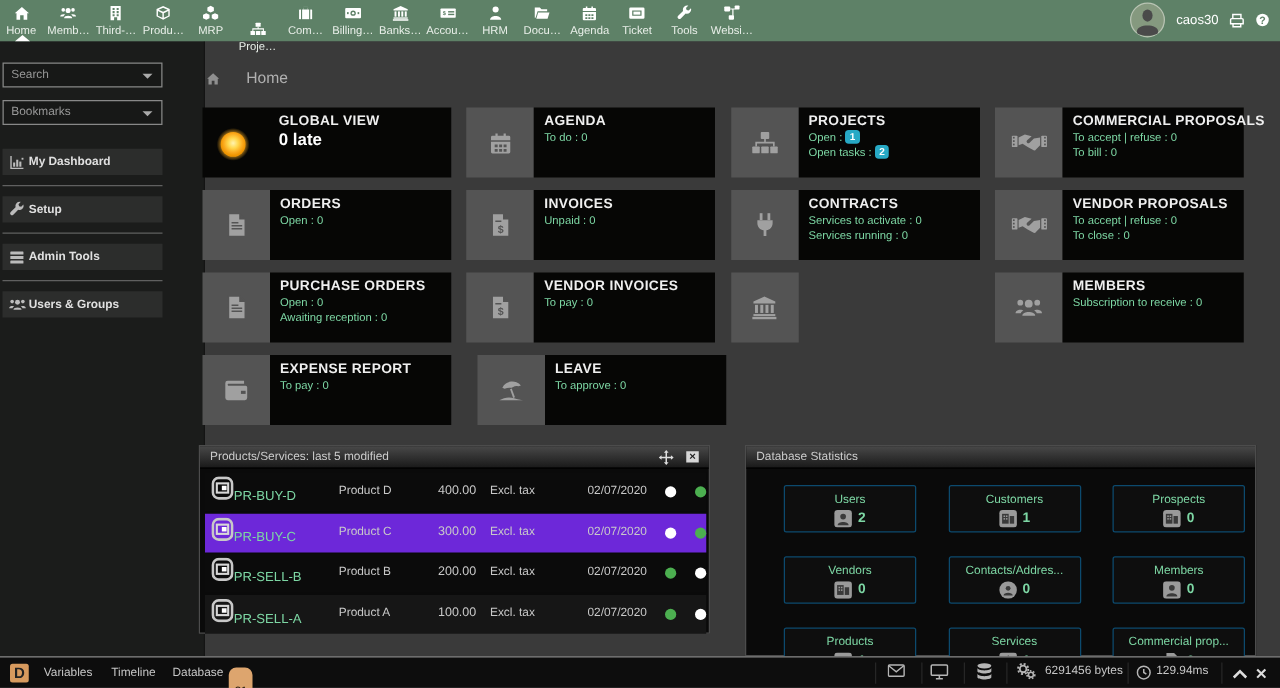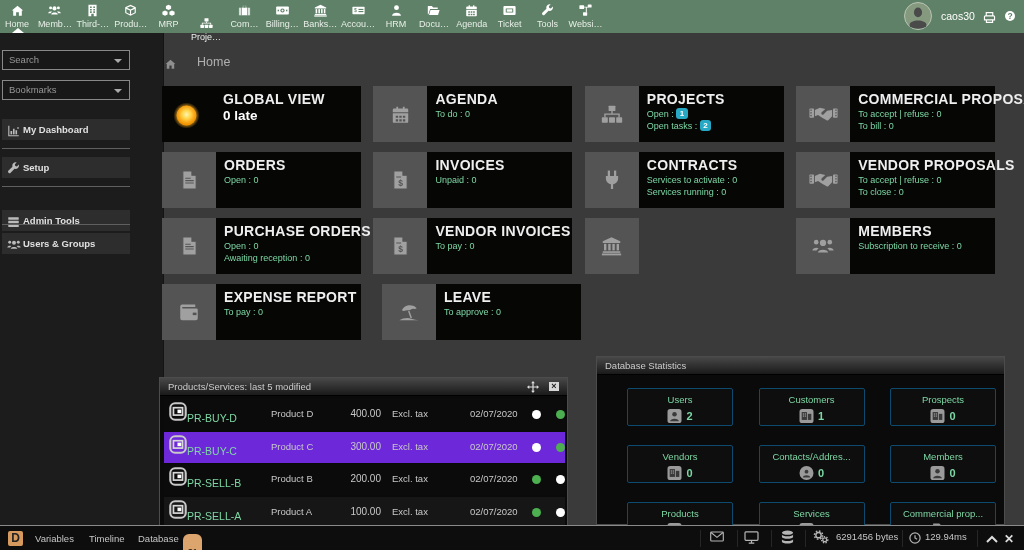--- a/index.html
+++ b/index.html
@@ -11,21 +11,21 @@
 #sidebar{position:absolute;left:0;top:33px;width:164px;height:492px;background:#1b1c1b;border-right:1px solid #141414}
 .selbox{position:absolute;left:2px;width:128px;height:20px;border:1px solid #888;background:#171817;color:#979797;font-size:9.5px;line-height:18px;padding-left:6px}
 .caret{position:absolute;right:7px;top:8px;width:0;height:0;border-left:4px solid transparent;border-right:4px solid transparent;border-top:4px solid #aaa}
 .mi{position:absolute;left:2px;width:128px;height:21px;background:#2c2d2c;color:#e0e0e0;font-weight:bold;font-size:9.5px;line-height:21px}
 .mi .ic{position:absolute;left:5px;top:4px}
 .mi .t{position:absolute;left:21px}
 .sep{position:absolute;left:2px;width:128px;height:1px;background:#606060}
 .card{position:absolute;width:199px;height:56px}
 .card .icell{position:absolute;left:0;top:0;width:54px;height:56px;background:#545454;display:flex;align-items:center;justify-content:center}
 .card .body{position:absolute;left:54px;top:0;width:145px;height:56px;background:#060605;padding:5px 0 0 8px}
-.card .ttl{font-size:14px;font-weight:bold;color:#efefef;letter-spacing:.3px;margin-bottom:1px;white-space:nowrap}
+.card .ttl{font-size:11px;font-weight:bold;color:#efefef;letter-spacing:.3px;margin-bottom:1px;white-space:nowrap}
 .card .ln{font-size:9px;color:#7dd7a4;line-height:12.4px;white-space:nowrap}
 .badge{display:inline-block;background:#27a9c5;color:#fff;font-weight:bold;font-size:8px;border-radius:3px;padding:0 3.5px;line-height:11px;position:relative;top:-1px}
 .panel{position:absolute;background:#0a0a0a;border:1px solid #4c4c4c}
 .phead{position:absolute;left:0;top:0;right:0;height:18px;background:linear-gradient(#484848,#1a1a1a);color:#ccc;font-size:9.5px;line-height:18px;padding-left:8px;border-bottom:1px solid #000}
 .prow{position:absolute;left:4px;width:401px;height:31px;color:#ccc;font-size:9.5px}
 .prow .code{position:absolute;left:23px;top:13px;color:#7dd7a4;font-size:10.5px}
 .prow .nm{position:absolute;left:107px;top:9px;color:#c9c9c9}
 .prow .pr{position:absolute;left:155px;width:62px;top:9px;text-align:right;color:#c9c9c9;font-size:10px}
 .prow .ex{position:absolute;left:228px;top:9px;color:#c9c9c9}
 .prow .dt{position:absolute;left:306px;top:9px;color:#c9c9c9}
@@ -53,21 +53,21 @@
       <span class="t">My Dashboard</span>
     </div>
     <div class="sep" style="top:115px"></div>
     <div class="mi" style="top:124px">
       <span class="ic"><svg width="13" height="13" viewBox="0 0 16 16" fill="#bbb">
           <path d="M14.5 3.2 A4.2 4.2 0 0 1 9.3 8.4 L4.5 13.2 A1.8 1.8 0 0 1 1.9 10.6 L6.7 5.8 A4.2 4.2 0 0 1 11.9 0.6 L9.6 2.9 L10.2 4.9 L12.2 5.5 Z"></path>
         </svg></span>
       <span class="t">Setup</span>
     </div>
     <div class="sep" style="top:153px"></div>
-    <div class="mi" style="top:177px">
+    <div class="mi" style="top:162px">
       <span class="ic"><svg width="13" height="12" viewBox="0 0 16 16" fill="#bbb">
           <rect x="1" y="1.5" width="14" height="3.4" rx="0.5"></rect>
           <rect x="1" y="6.3" width="14" height="3.4" rx="0.5"></rect>
           <rect x="1" y="11.1" width="14" height="3.4" rx="0.5"></rect>
         </svg></span>
       <span class="t">Admin Tools</span>
     </div>
     <div class="sep" style="top:191px"></div>
     <div class="mi" style="top:200px">
       <span class="ic"><svg width="14" height="12" viewBox="0 0 16 14" fill="#bbb">
@@ -427,21 +427,21 @@
           <path d="M1 14.5 C4 12.5 8 12 11 13.2 C13 14 15.5 14.3 17 14.5 Z"></path>
         </svg>
       </div>
       <div class="body">
         <div class="ttl">LEAVE</div>
         <div class="ln">To approve : 0</div>
       </div>
     </div>
   </div>
 
-<div class="panel" style="left:159px;top:377px;width:409px;height:151px">
+<div class="panel" style="left:159px;top:356px;width:409px;height:151px">
 <div class="phead">Products/Services: last 5 modified
 <span style="position:absolute;right:28px;top:3px;color:#ddd">
 <svg width="12" height="12" viewBox="0 0 16 16" fill="#ddd">
           <path d="M8 0 L10.5 3 H8.8 V7.2 H13 V5.5 L16 8 L13 10.5 V8.8 H8.8 V13 H10.5 L8 16 L5.5 13 H7.2 V8.8 H3 V10.5 L0 8 L3 5.5 V7.2 H7.2 V3 H5.5 Z"></path>
         </svg></span>
 <span style="position:absolute;right:8px;top:4px;width:10px;height:9px;background:#d6d6d6;color:#1a1a1a;font-size:9px;font-weight:bold;line-height:9px;text-align:center">×</span>
 </div>
 <div id="prows">
       <div class="prow" style="top:21px;background:#0b0b0b">
         <span style="position:absolute;left:5px;top:3px"><svg width="18" height="19" viewBox="0 0 17 18">

